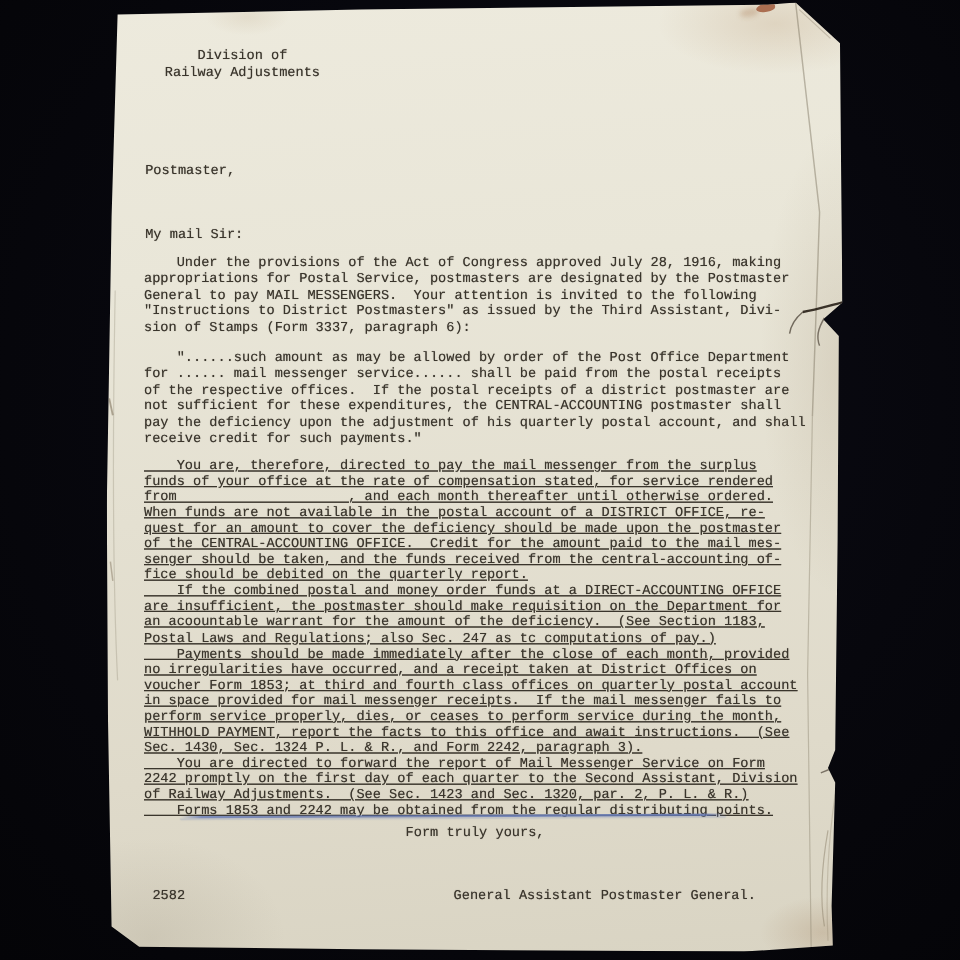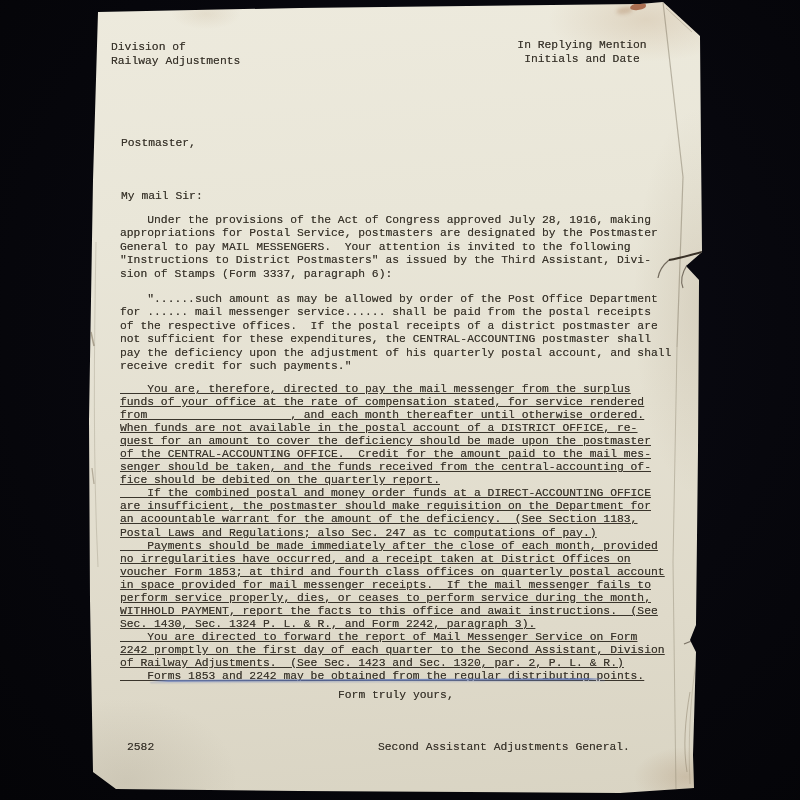--- a/index.html
+++ b/index.html
@@ -24,21 +24,21 @@
       612px 448px, 610px 623px, 604px 638px, 610px 650px,
       607px 753px, 608px 786px, 534px 791px, 214px 789px,
       30px 787px, 7px 770px, 4px 598px, 3px 418px, 7px 178px);
     box-shadow:0 0 18px rgba(0,0,0,0.6);
   }
   .txt{
     position:absolute;white-space:pre;
     font-size:11.35px;line-height:13.4px;color:#3a352c;
     text-shadow:0 0 0.6px rgba(58,53,44,0.65);
   }
-  .hdr-division{left:25px;top:39px;width:132px;line-height:13.6px;}
+  .hdr-division{left:50px;top:39px;width:132px;text-align:center;line-height:13.6px;}
   .hdr-office{left:184px;top:60px;width:260px;text-align:center;font-size:12px;line-height:13.6px;letter-spacing:0.2px;}
   .hdr-reply{left:430px;top:37px;width:132px;text-align:center;line-height:13.6px;}
   .addressee{left:35px;top:135px;}
   .salutation{left:35px;top:188px;}
   .para-opening{left:34px;top:212px;}
   .para-quote{left:34px;top:291px;}
   .para-directives{left:34px;top:381px;line-height:13.05px;text-decoration:underline;}
   .closing{left:252px;top:687px;}
   .footer-number{left:41px;top:739px;}
   .footer-signature{left:292px;top:739px;}
@@ -81,22 +81,20 @@
       <path d="M5,330 L8,344" stroke="rgba(110,96,72,0.5)" stroke-width="1.5"></path>
       <path d="M6,466 L8,482" stroke="rgba(110,96,72,0.4)" stroke-width="1.2"></path>
     </svg>
 
     <div class="speck-red"></div>
 
     <div class="txt hdr-division"><span>Division of</span>
 <span>Railway Adjustments</span></div>
 
 
-    <div class="txt hdr-reply"><span>In Replying Mention</span>
-<span>Initials and Date</span></div>
 
     <div class="txt addressee">Postmaster,</div>
 
     <div class="txt salutation">My mail Sir:</div>
 
     <div class="txt para-opening">    Under the provisions of the Act of Congress approved July 28, 1916, making
 appropriations for Postal Service, postmasters are designated by the Postmaster
 General to pay MAIL MESSENGERS.  Your attention is invited to the following
 "Instructions to District Postmasters" as issued by the Third Assistant, Divi-
 sion of Stamps (Form 3337, paragraph 6):</div>
@@ -131,16 +129,16 @@
 2242 promptly on the first day of each quarter to the Second Assistant, Division
 of Railway Adjustments.  (See Sec. 1423 and Sec. 1320, par. 2, P. L. &amp; R.)
     Forms 1853 and 2242 may be obtained from the regular distributing points.</div>
 
     <div class="pencil-underline"></div>
 
     <div class="txt closing">Form truly yours,</div>
 
     <div class="txt footer-number">2582</div>
 
-    <div class="txt footer-signature">Second Assistant Adjustments General.</div>
+    <div class="txt footer-signature">General Assistant Postmaster General.</div>
 
   </div>
 </div>
 
 </body></html>

